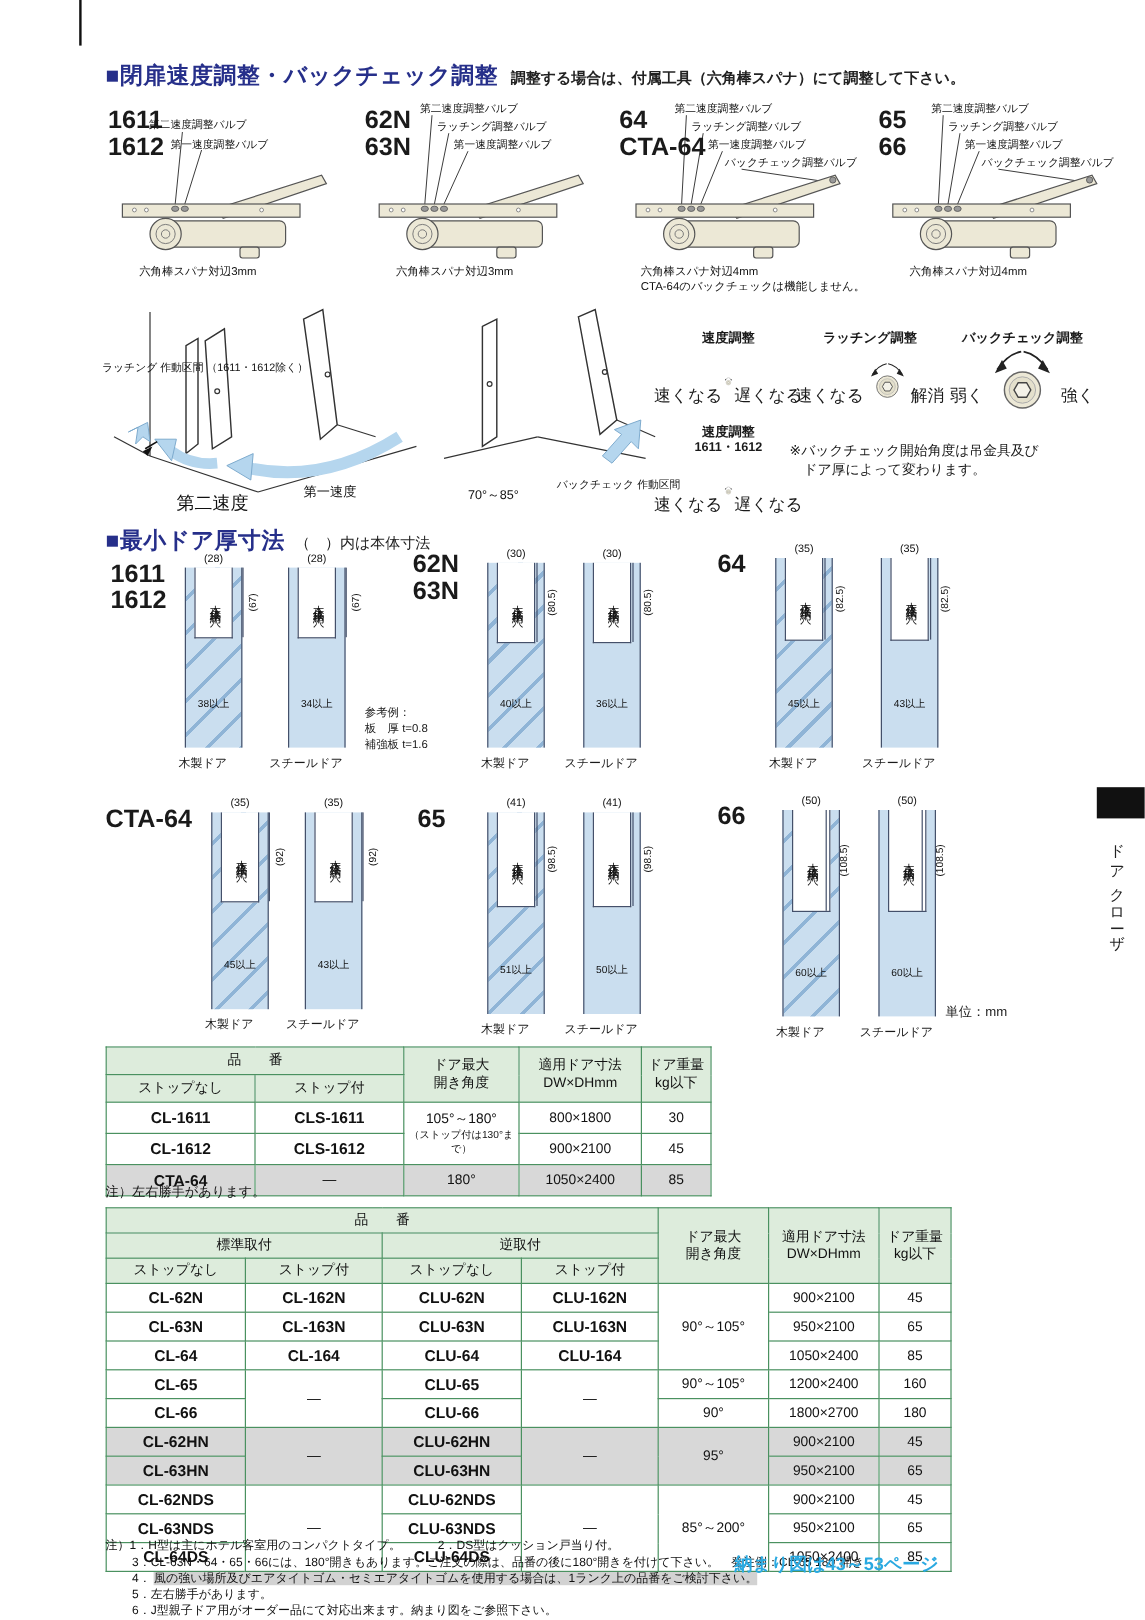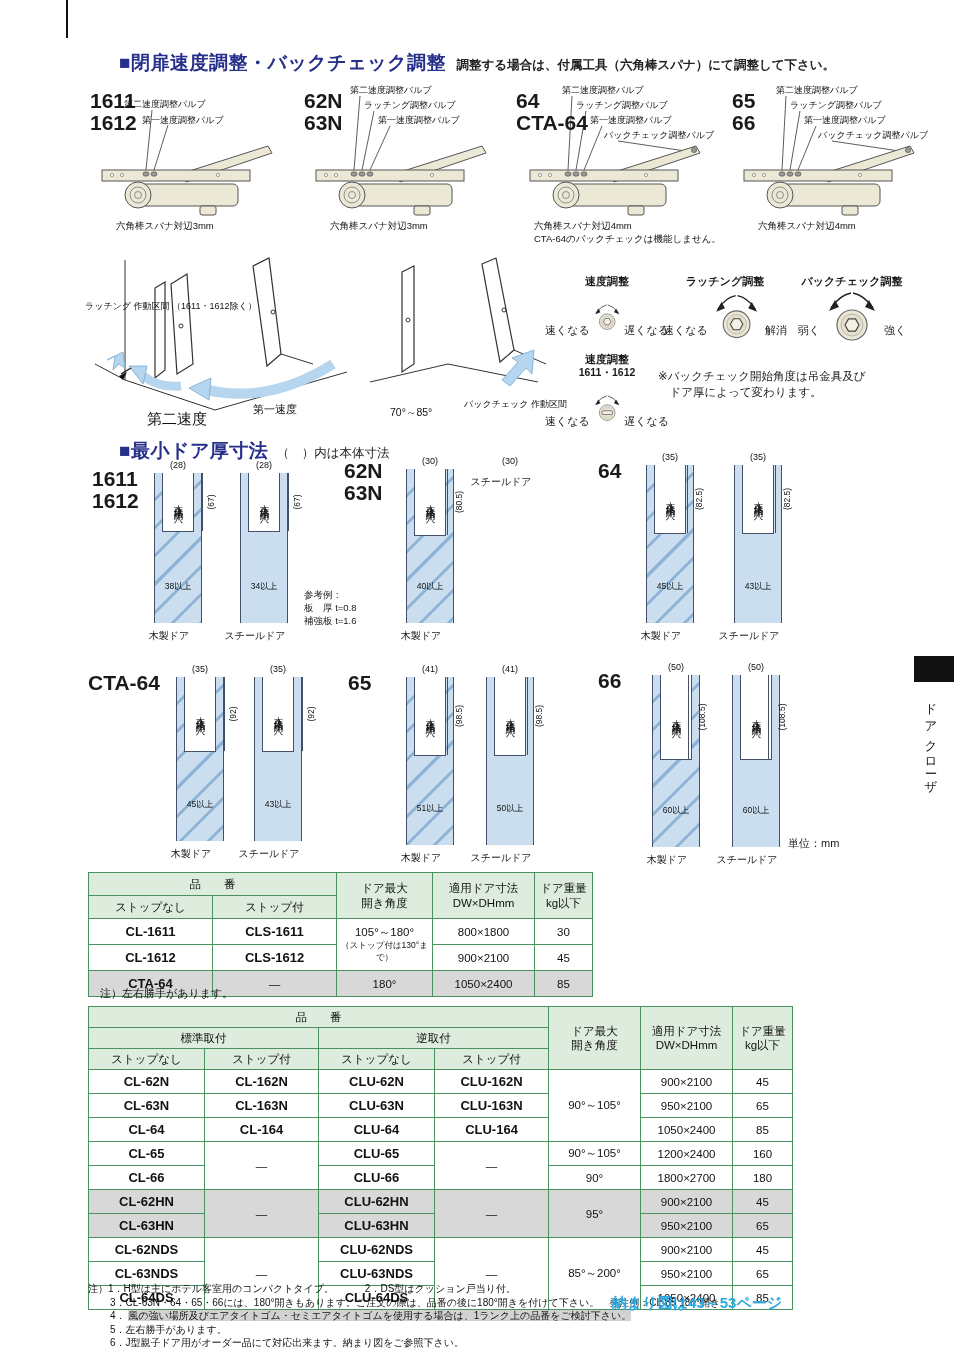--- a/index.html
+++ b/index.html
@@ -1,31 +1,31 @@
 <!DOCTYPE html>
 <html lang="ja"><head>
 <meta charset="utf-8">
 <style>
   html,body{margin:0;padding:0;background:#ffffff;}
   .page{position:relative;width:954px;height:1350px;background:#fff;overflow:hidden;
         font-family:"Liberation Sans","DejaVu Sans",sans-serif;color:#1a1a1a;}
   .abs{position:absolute;}
   .pre{white-space:pre-line;}
   
-  .sec-title{color:#262f8a;font-weight:bold;font-size:19px;letter-spacing:.5px;margin-left:31px;}
+  .sec-title{color:#262f8a;font-weight:bold;font-size:19px;letter-spacing:.5px;}
   .sec-sub{font-size:12.5px;color:#222;font-weight:bold;}
   .model-num{font-weight:bold;font-size:21px;line-height:1.05;letter-spacing:0;}
   .vlabel{font-size:9px;white-space:nowrap;color:#111;}
   .cap{font-size:9.5px;white-space:nowrap;color:#111;}
   
   .knob{position:absolute;width:124px;text-align:center;}
   .knob-title{font-size:11px;font-weight:bold;}
   .knob-sub{font-size:10.5px;font-weight:bold;margin-top:-1px;}
   .knob-row{display:flex;align-items:center;justify-content:center;gap:1px;margin-top:2px;}
-  .knob-side{font-size:11px;white-space:nowrap;margin-top:24px;}
+  .knob-side{font-size:14px;white-space:nowrap;margin-top:24px;}
   
   .xsec{position:absolute;width:64px;}
   .xsec .dimtop{font-size:9px;text-align:center;height:13px;color:#111;}
   .xsec .body{position:relative;width:46px;margin:0 auto;background:#cadeef;border:1px solid #44506a;border-top:none;border-bottom:none;}
   .xsec .body.wood{background:
      repeating-linear-gradient(135deg, rgba(255,255,255,0) 0 17px, #8fb4d6 17px 20px),#cadeef;}
   .xsec .cavity{position:absolute;top:0;left:7px;right:7px;background:#ffffff;
      border:1px solid #44506a;border-top:none;display:flex;align-items:center;justify-content:center;}
   .xsec .vtext{writing-mode:vertical-rl;font-size:9.5px;letter-spacing:2px;color:#111;}
   .xsec .minlabel{position:absolute;left:0;right:0;bottom:30px;text-align:center;font-size:8.5px;color:#111;}
@@ -351,20 +351,30 @@
       <div class="hdim" style="right:-17px;top:0;height:66px;">
           <span class="line"></span>
           <span class="rot">(80.5)</span>
         </div>
       <div class="minlabel">40以上</div>
     </div>
     <div class="caption">木製ドア</div>
   </div>
   <div class="xsec" style="left:478px;top:456px;">
     <div class="dimtop">(30)</div>
+    <div class="body" style="height:154px;">
+      <div class="cavity" style="height:66px;">
+          <span class="vtext">本体格納穴</span>
+        </div>
+      <div class="hdim" style="right:-17px;top:0;height:66px;">
+          <span class="line"></span>
+          <span class="rot">(80.5)</span>
+        </div>
+      <div class="minlabel">36以上</div>
+    </div>
     <div class="caption">スチールドア</div>
   </div>
 
   <div class="model-num abs" style="left:598px;top:460px;">
     <div>64</div>
   </div>
   <div class="xsec" style="left:638px;top:452px;">
     <div class="dimtop">(35)</div>
     <div class="body wood" style="height:158px;">
       <div class="cavity" style="height:68px;">
@@ -534,21 +544,21 @@
     </tr>
     <tr class="gray">
       <td class="code" style="height:23px;">CTA-64</td>
       <td>—</td>
       <td>180°</td>
       <td>1050×2400</td>
       <td>85</td>
     </tr>
   </tbody>
     </table>
-  <div class="tnote abs" style="left:88px;top:986px;margin-left:12px;">注）左右勝手があります。</div>
+  <div class="tnote abs" style="left:88px;top:986px;">注）左右勝手があります。</div>
 
   <table class="green abs" style="left:88px;top:1006px;width:704px;">
     <colgroup>
         <col style="width:116px">
         <col style="width:114px">
         <col style="width:116px">
         <col style="width:114px">
         <col style="width:92px">
         <col style="width:92px">
         <col style="width:60px">

